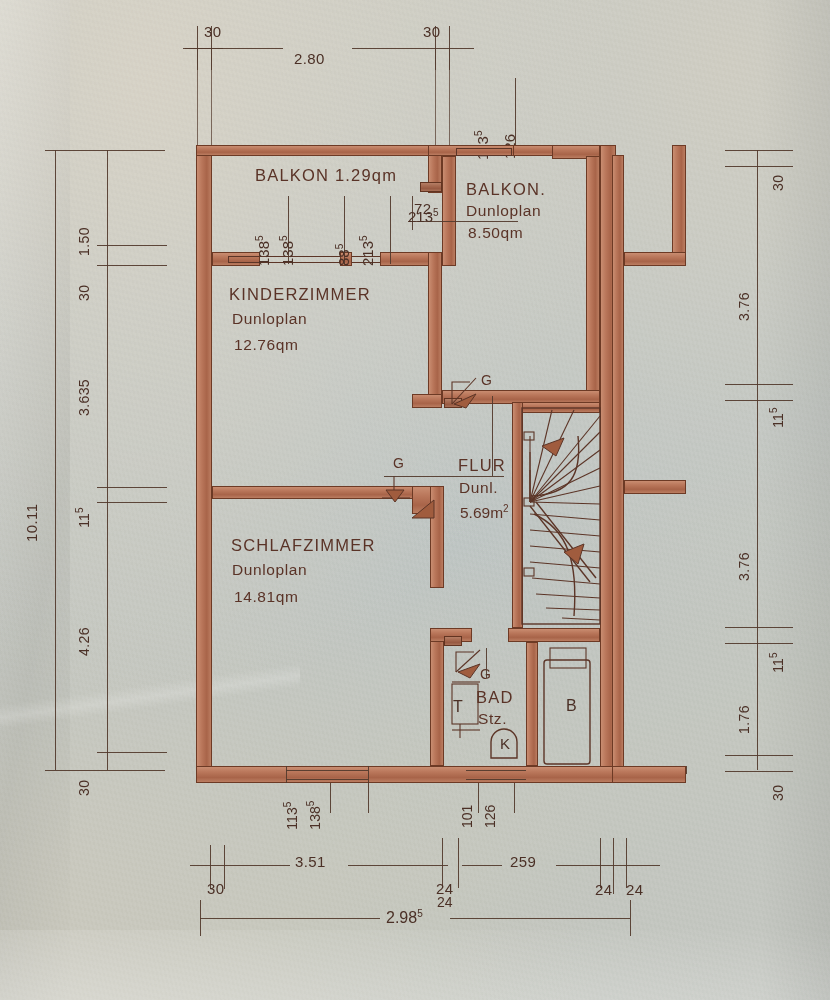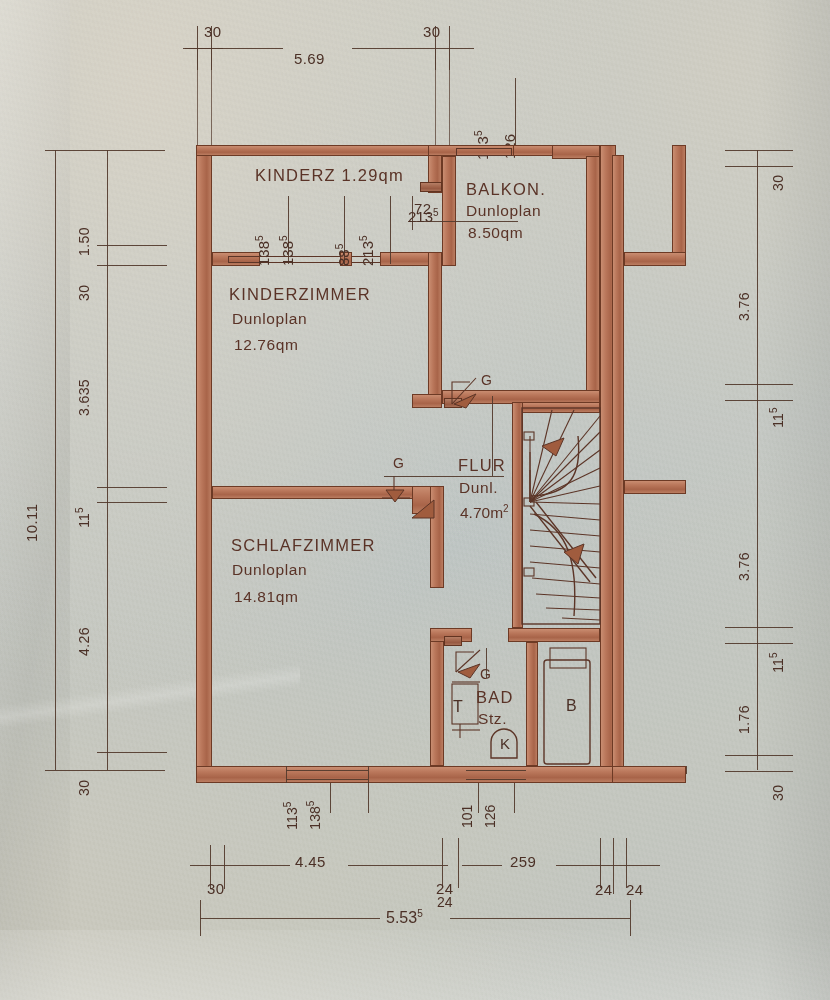--- a/index.html
+++ b/index.html
@@ -74,21 +74,21 @@
   <div class="ln h thin" style="left:185px;top:48px;width:98px;"></div>
   <div class="ln h thin" style="left:352px;top:48px;width:122px;"></div>
 
   <div class="ln v thin" style="left:197px;top:26px;height:44px;"></div>
   <div class="ln v thin" style="left:211px;top:26px;height:44px;"></div>
   <div class="ln v thin" style="left:435px;top:26px;height:44px;"></div>
   <div class="ln v thin" style="left:449px;top:26px;height:44px;"></div>
   <div class="ln h thin" style="left:183px;top:48px;width:40px;"></div>
 
   <div class="txt dim" style="left:204px;top:23px;">30</div>
-  <div class="txt dim" style="left:294px;top:50px;">5.69</div>
+  <div class="txt dim" style="left:294px;top:50px;">2.80</div>
   <div class="txt dim" style="left:423px;top:23px;">30</div>
 
   <div class="ln v thin" style="left:197px;top:48px;height:100px;opacity:.7;"></div>
   <div class="ln v thin" style="left:211px;top:48px;height:100px;opacity:.7;"></div>
   <div class="ln v thin" style="left:435px;top:48px;height:100px;opacity:.7;"></div>
   <div class="ln v thin" style="left:449px;top:48px;height:100px;opacity:.7;"></div>
 
   <div class="ln v thin" style="left:515px;top:78px;height:72px;"></div>
   <div style="position:absolute;left:491px;top:142px;transform-origin:left bottom;transform:rotate(-90deg);
               font-size:15px;color:#4b3026;white-space:nowrap;">
@@ -218,38 +218,38 @@
               font-size:15px;color:#4b3026;white-space:nowrap;">
     <span>213</span><span class="sup">5</span>
   </div>
 
   <div class="txt dim" style="left:414px;top:200px;">72</div>
   <div class="ln h thin" style="left:408px;top:221px;width:110px;"></div>
   <div style="position:absolute;left:408px;top:207px;font-size:15px;color:#4b3026;white-space:nowrap;">
     <span>213</span><span class="sup">5</span>
   </div>
 
-  <div class="txt room-name" style="left:255px;top:166px;">KINDERZ 1.29qm</div>
+  <div class="txt room-name" style="left:255px;top:166px;">BALKON 1.29qm</div>
 
   <div class="txt room-name" style="left:466px;top:180px;">BALKON.</div>
   <div class="txt room-sub" style="left:466px;top:202px;">Dunloplan</div>
   <div class="txt room-sub" style="left:468px;top:224px;">8.50qm</div>
 
   <div class="txt room-name" style="left:229px;top:285px;">KINDERZIMMER</div>
   <div class="txt room-sub" style="left:232px;top:310px;">Dunloplan</div>
   <div class="txt room-sub" style="left:234px;top:336px;">12.76qm</div>
 
   <div class="txt room-name" style="left:231px;top:536px;">SCHLAFZIMMER</div>
   <div class="txt room-sub" style="left:232px;top:561px;">Dunloplan</div>
   <div class="txt room-sub" style="left:234px;top:588px;">14.81qm</div>
 
   <div class="txt room-name" style="left:458px;top:456px;">FLUR</div>
   <div class="txt room-sub" style="left:459px;top:479px;">Dunl.</div>
   <div style="position:absolute;left:460px;top:503px;font-size:15.5px;color:#5a3327;white-space:nowrap;">
-    <span>4.70m</span><span class="sup">2</span>
+    <span>5.69m</span><span class="sup">2</span>
   </div>
 
   <div class="txt room-name" style="left:476px;top:688px;">BAD</div>
   <div class="txt room-sub" style="left:478px;top:710px;">Stz.</div>
 
   <svg style="left:450px;top:374px;" width="60" height="42">
     <path class="st" d="M2,30 L26,4"></path>
     <path class="st" d="M2,30 L2,8 L20,8"></path>
     <polygon class="fillw" points="4,30 26,20 16,34"></polygon>
   </svg>
@@ -362,33 +362,33 @@
 
   <div class="ln v thin" style="left:210px;top:845px;height:44px;"></div>
   <div class="ln v thin" style="left:224px;top:845px;height:44px;"></div>
   <div class="ln v thin" style="left:442px;top:838px;height:50px;"></div>
   <div class="ln v thin" style="left:458px;top:838px;height:50px;"></div>
   <div class="ln v thin" style="left:600px;top:838px;height:50px;"></div>
   <div class="ln v thin" style="left:613px;top:838px;height:56px;"></div>
   <div class="ln v thin" style="left:626px;top:838px;height:50px;"></div>
 
   <div class="txt dim" style="left:207px;top:880px;">30</div>
-  <div class="txt dim" style="left:295px;top:853px;">4.45</div>
+  <div class="txt dim" style="left:295px;top:853px;">3.51</div>
   <div class="txt dim" style="left:436px;top:880px;">24</div>
   <div class="txt dim" style="left:510px;top:853px;">259</div>
   <div class="txt dim" style="left:595px;top:881px;">24</div>
   <div class="txt dim" style="left:626px;top:881px;">24</div>
 
   <div style="position:absolute;left:437px;top:894px;font-size:14px;color:#4b3026;white-space:nowrap;">
     <span>24</span>
   </div>
 
   <div class="ln h thin" style="left:200px;top:918px;width:180px;"></div>
   <div class="ln h thin" style="left:450px;top:918px;width:180px;"></div>
   <div class="ln v thin" style="left:200px;top:900px;height:36px;"></div>
   <div class="ln v thin" style="left:630px;top:900px;height:36px;"></div>
   <div style="position:absolute;left:386px;top:908px;font-size:16px;color:#4b3026;white-space:nowrap;">
-    <span>5.53</span><span class="sup">5</span>
+    <span>2.98</span><span class="sup">5</span>
   </div>
 
   <div class="ln v thin" style="left:686px;top:766px;height:8px;"></div>
 
 </div>
 
 </body></html>

